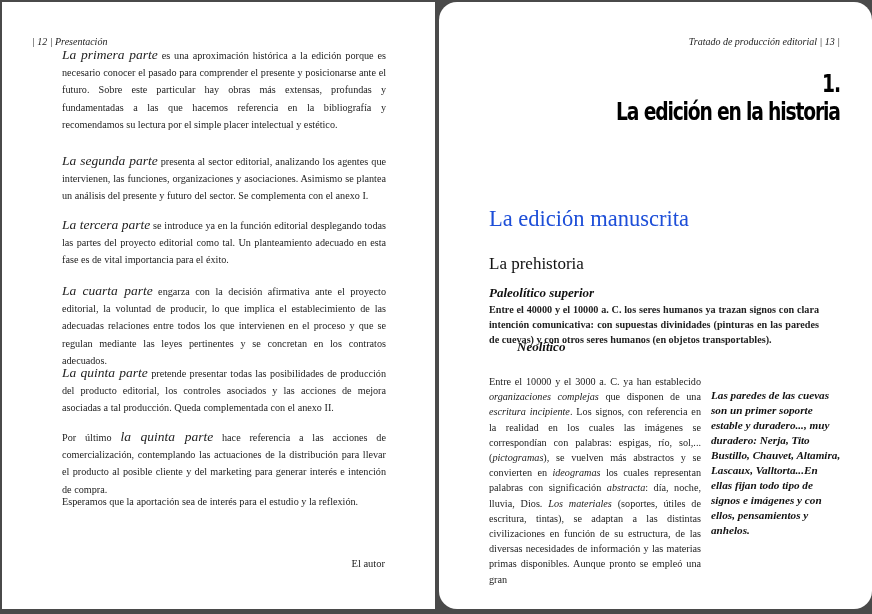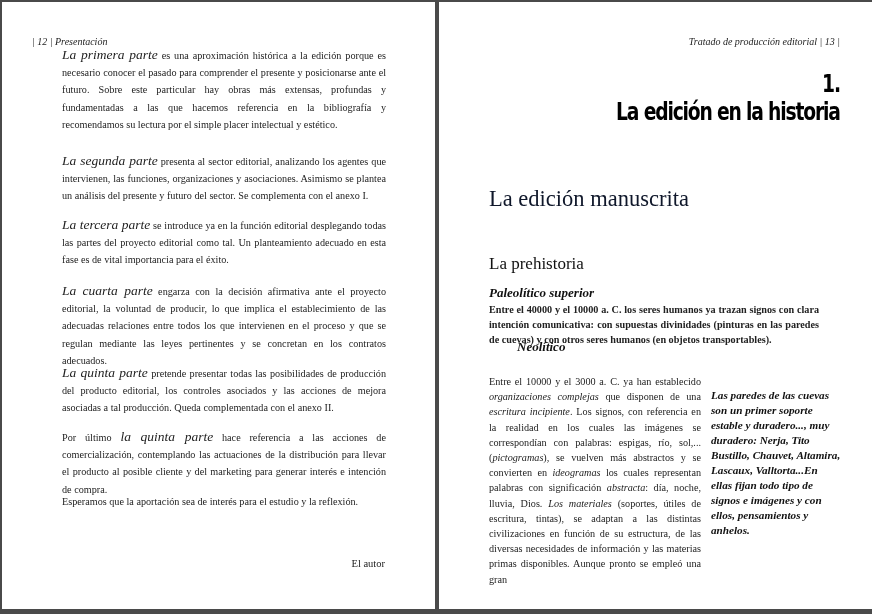--- a/index.html
+++ b/index.html
@@ -4,21 +4,21 @@
 <style>
   html, body { margin: 0; padding: 0; }
   body {
     width: 872px; height: 614px; overflow: hidden;
     background: #4a4a4a; position: relative;
     font-family: "DejaVu Serif", "Liberation Serif", serif;
     color: #1a1a1a;
   }
   .page { position: absolute; background: #ffffff; overflow: hidden; }
   #left-page { left: 2px; top: 2px; width: 433px; height: 607px; }
-  #right-page { left: 439px; top: 2px; width: 433px; height: 607px; }
+  #right-page { left: 439px; top: 2px; width: 433px; height: 607px; border-radius: 18px; }
 
   .running-head {
     position: absolute; top: 34px; font-style: italic;
     font-family: "Liberation Serif", serif; font-size: 10px; color: #222;
   }
   #left-page .running-head { left: 30px; }
   #right-page .running-head { right: 32px; }
 
   .body-p {
     position: absolute; left: 60px; width: 324px;
@@ -33,22 +33,22 @@
 
   .chapter-num, .chapter-title {
     position: absolute; right: 32px;
     font-family: "DejaVu Sans", sans-serif; font-weight: bold;
     color: #000; letter-spacing: -1.5px; transform-origin: right center;
   }
   .chapter-num { top: 68px; font-size: 24px; transform: scaleX(0.78); }
   .chapter-title { top: 96px; font-size: 24px; white-space: nowrap; transform: scaleX(0.78); }
 
   .h1 {
-    position: absolute; left: 50px; top: 184px;
-    font-family: "Liberation Serif", serif; font-size: 22.5px; color: #0f172a;
+    position: absolute; left: 50px; top: 204px;
+    font-family: "Liberation Serif", serif; font-size: 22.5px; color: #1d4ed8;
   }
   .h2 {
     position: absolute; left: 50px; top: 252px;
     font-family: "Liberation Serif", serif; font-size: 17px; color: #111;
   }
   .h3 {
     position: absolute; left: 50px;
     font-family: "Liberation Serif", serif; font-style: italic; font-weight: bold; font-size: 13px; color: #111;
   }
   .rp-body {

